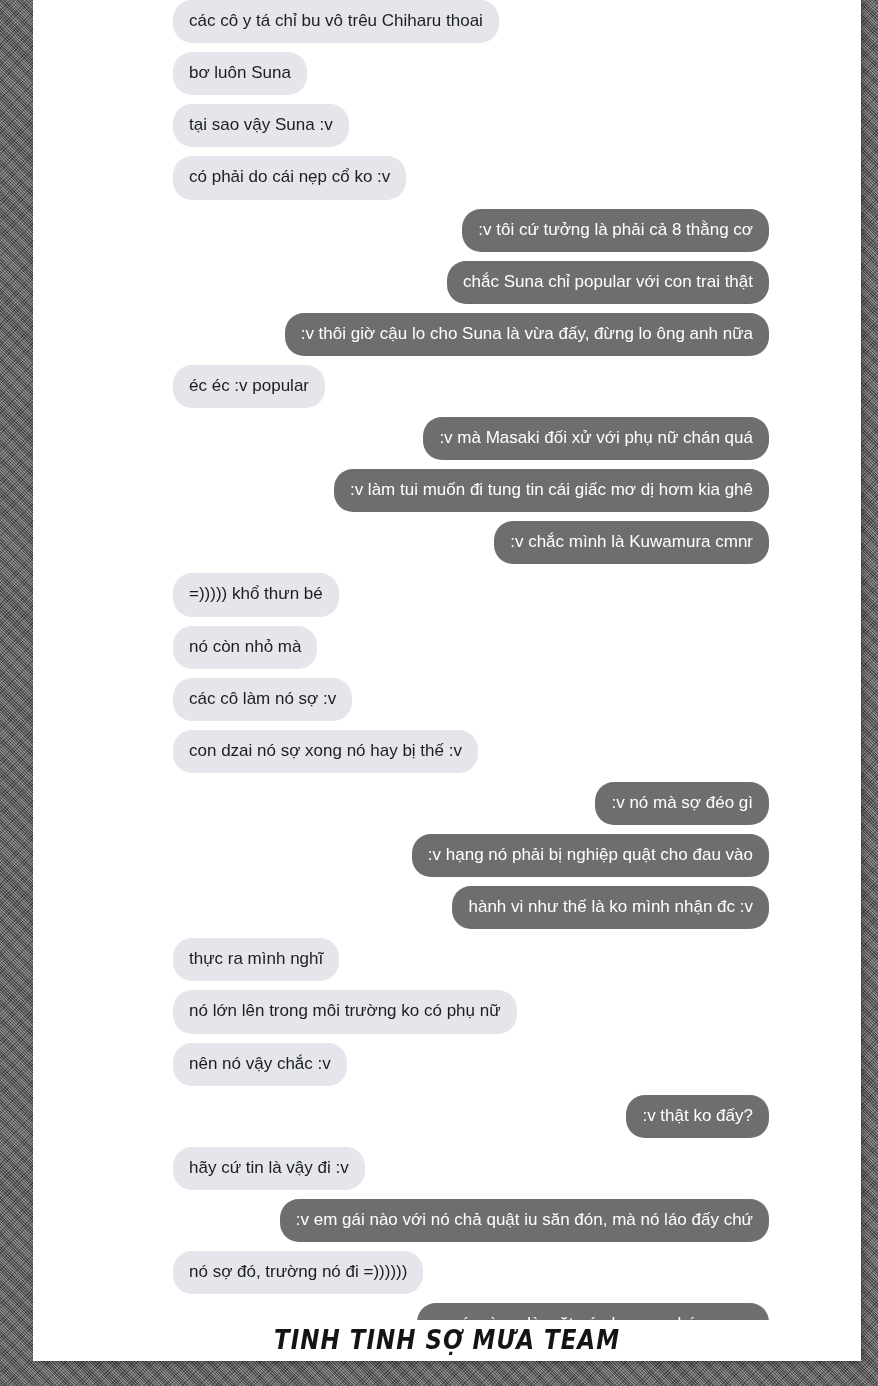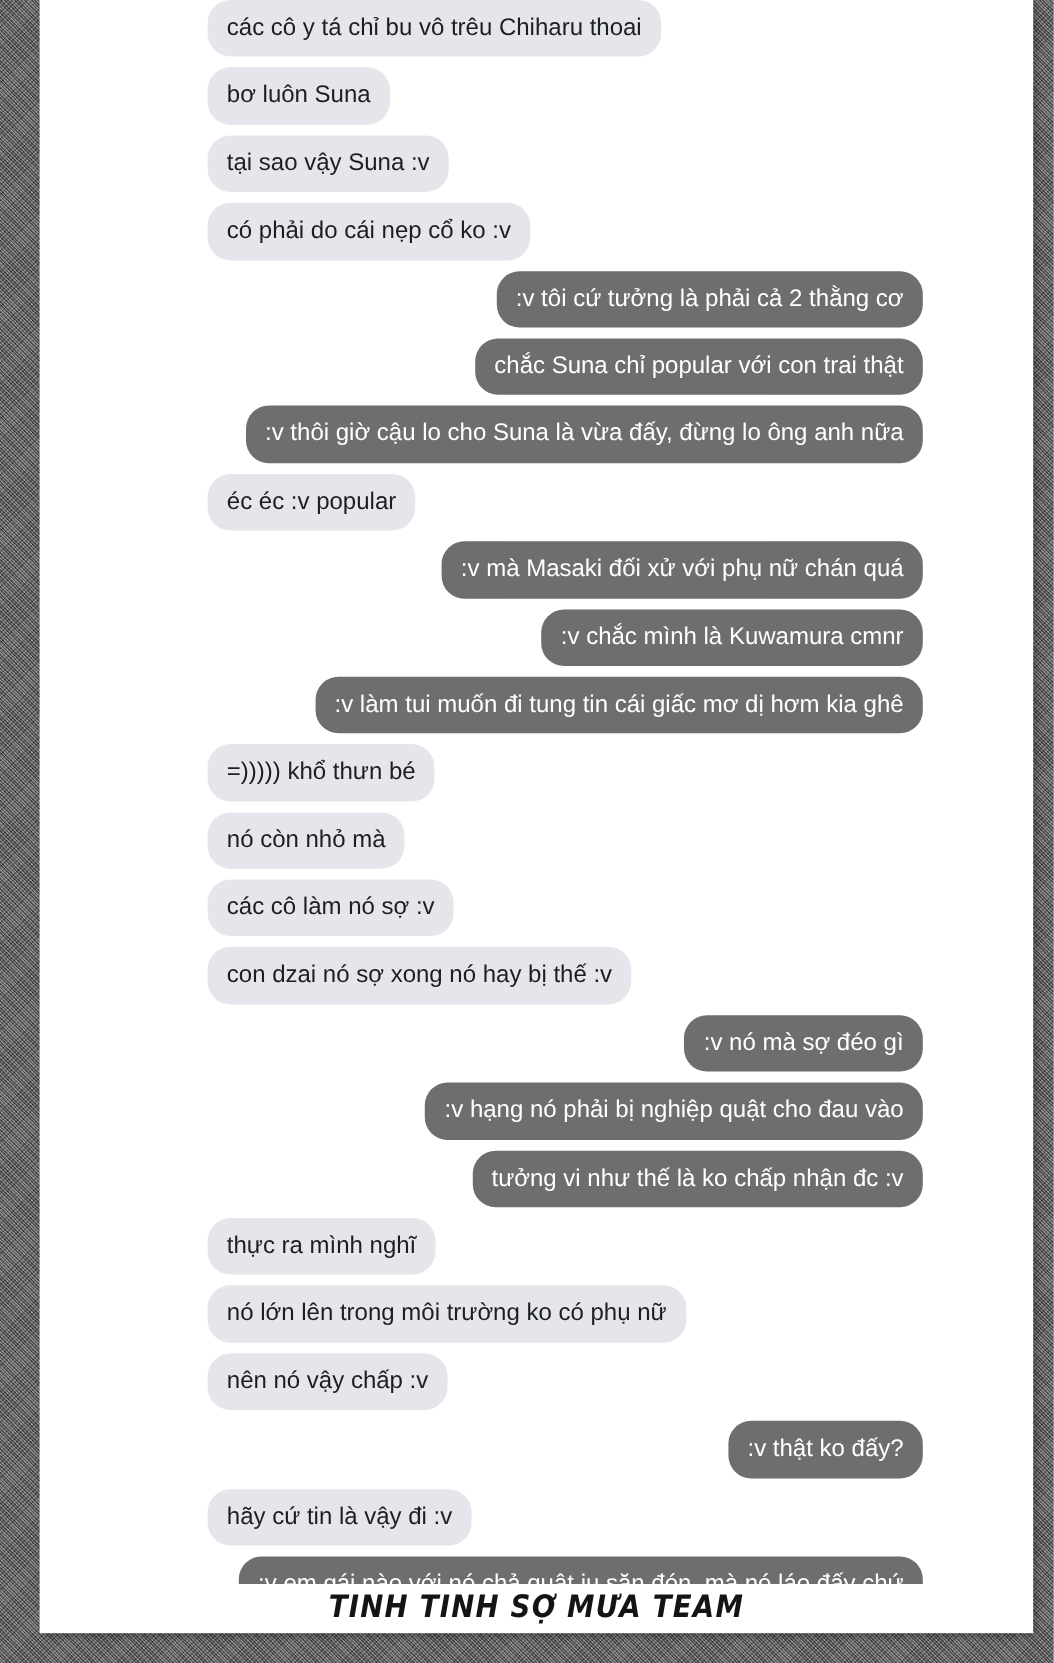--- a/index.html
+++ b/index.html
@@ -53,21 +53,21 @@
     padding: 0 7px 0 7px;
   }
   .msg-row.left { justify-content: flex-start; }
   .msg-row.right { justify-content: flex-end; }
 
   .bubble {
     display: inline-block;
     max-width: 575px;
     border-radius: 19px;
     padding: 9px 16px 10px 16px;
-    font-size: 20px;
+    font-size: 17px;
     line-height: 1.42;
     box-sizing: border-box;
     word-wrap: break-word;
   }
   .bubble.in {
     background: #e4e6eb;
     color: #1c1e21;
     margin-left: 133px;
   }
   .bubble.out {
@@ -105,69 +105,69 @@
       <div class="msg-row left">
         <div class="bubble in">bơ luôn Suna</div>
       </div>
       <div class="msg-row left">
         <div class="bubble in">tại sao vậy Suna :v</div>
       </div>
       <div class="msg-row left">
         <div class="bubble in">có phải do cái nẹp cổ ko :v</div>
       </div>
       <div class="msg-row right">
-        <div class="bubble out">:v tôi cứ tưởng là phải cả 2 thằng cơ</div>
+        <div class="bubble out">:v tôi cứ tưởng là phải cả 8 thằng cơ</div>
       </div>
       <div class="msg-row right">
         <div class="bubble out">chắc Suna chỉ popular với con trai thật</div>
       </div>
       <div class="msg-row right">
         <div class="bubble out">:v thôi giờ cậu lo cho Suna là vừa đấy, đừng lo ông anh nữa</div>
       </div>
       <div class="msg-row left">
         <div class="bubble in">éc éc :v popular</div>
       </div>
       <div class="msg-row right">
         <div class="bubble out">:v mà Masaki đối xử với phụ nữ chán quá</div>
       </div>
       <div class="msg-row right">
-        <div class="bubble out">:v chắc mình là Kuwamura cmnr</div>
+        <div class="bubble out">:v làm tui muốn đi tung tin cái giấc mơ dị hơm kia ghê</div>
       </div>
       <div class="msg-row right">
-        <div class="bubble out">:v làm tui muốn đi tung tin cái giấc mơ dị hơm kia ghê</div>
+        <div class="bubble out">:v chắc mình là Kuwamura cmnr</div>
       </div>
       <div class="msg-row left">
         <div class="bubble in">=))))) khổ thưn bé</div>
       </div>
       <div class="msg-row left">
         <div class="bubble in">nó còn nhỏ mà</div>
       </div>
       <div class="msg-row left">
         <div class="bubble in">các cô làm nó sợ :v</div>
       </div>
       <div class="msg-row left">
         <div class="bubble in">con dzai nó sợ xong nó hay bị thế :v</div>
       </div>
       <div class="msg-row right">
         <div class="bubble out">:v nó mà sợ đéo gì</div>
       </div>
       <div class="msg-row right">
         <div class="bubble out">:v hạng nó phải bị nghiệp quật cho đau vào</div>
       </div>
       <div class="msg-row right">
-        <div class="bubble out">tưởng vi như thế là ko chấp nhận đc :v</div>
+        <div class="bubble out">hành vi như thế là ko mình nhận đc :v</div>
       </div>
       <div class="msg-row left">
         <div class="bubble in">thực ra mình nghĩ</div>
       </div>
       <div class="msg-row left">
         <div class="bubble in">nó lớn lên trong môi trường ko có phụ nữ</div>
       </div>
       <div class="msg-row left">
-        <div class="bubble in">nên nó vậy chấp :v</div>
+        <div class="bubble in">nên nó vậy chắc :v</div>
       </div>
       <div class="msg-row right">
         <div class="bubble out">:v thật ko đấy?</div>
       </div>
       <div class="msg-row left">
         <div class="bubble in">hãy cứ tin là vậy đi :v</div>
       </div>
       <div class="msg-row right">
         <div class="bubble out">:v em gái nào với nó chả quật iu săn đón, mà nó láo đấy chứ</div>
       </div>

